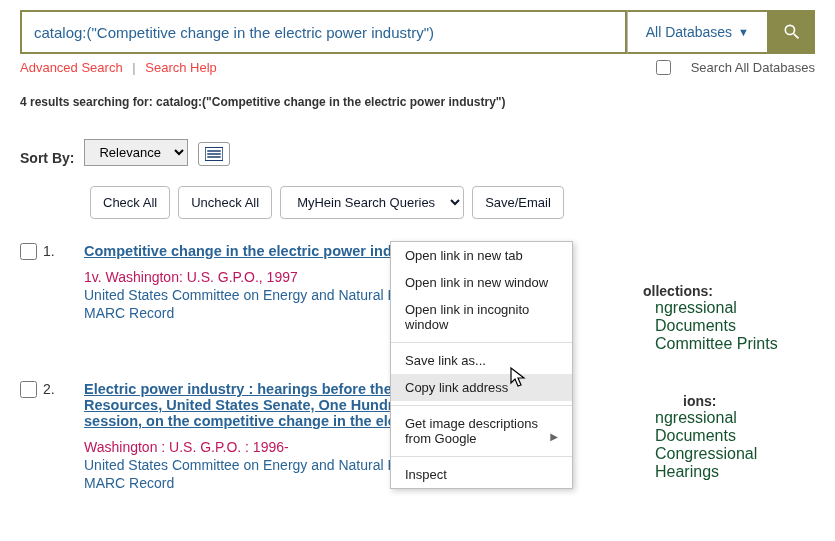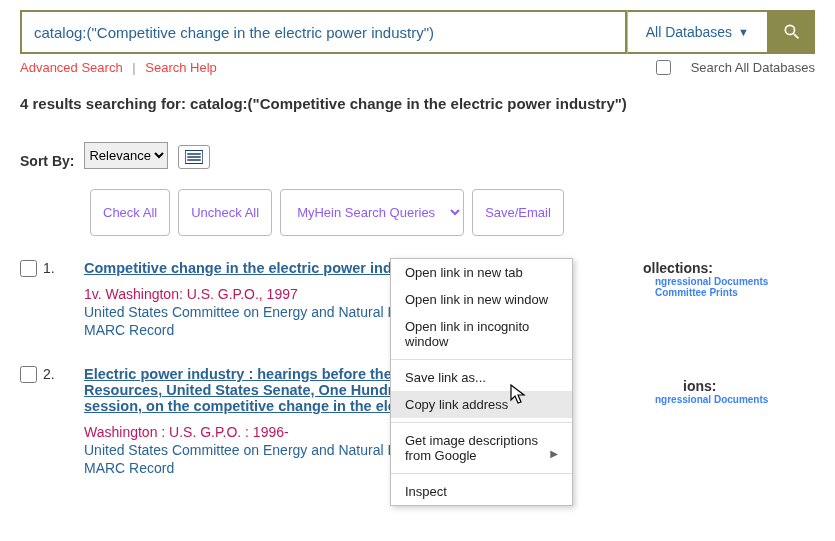--- a/index.html
+++ b/index.html
@@ -9,38 +9,38 @@
 .search-input { flex: 1; border: 2px solid #8a8a4a; padding: 10px 12px; font-size: 15px; color: #2a6496; }
 .db-select { border: 2px solid #8a8a4a; border-left: 1px solid #bbb; background: #fff; color: #2a6496; font-size: 14px; padding: 12px 18px; display: flex; align-items: center; gap: 6px; cursor: pointer; }
 .db-select .tri { color: #2a6496; font-size: 11px; }
 .search-btn { width: 46px; background: #8a8a4a; border: none; display: flex; align-items: center; justify-content: center; cursor: pointer; }
 .search-btn svg { width: 20px; height: 20px; fill: #fff; }
 .sub-links { display: flex; justify-content: space-between; align-items: center; font-size: 13px; margin-bottom: 20px; }
 .sub-links a { color: #ef4444; text-decoration: none; }
 .sub-links .sep { color: #999; margin: 0 6px; }
 .chk-lbl { display: flex; align-items: center; gap: 20px; color: #555; }
 .chk-lbl input { width: 15px; height: 15px; border: 1px solid #ccc; }
-.results-header { font-size: 15px; font-weight: bold; margin-bottom: 30px; }
+.results-header { font-size: 12px; font-weight: bold; margin-bottom: 30px; }
 .sort-row { display: flex; align-items: flex-end; gap: 10px; font-weight: bold; margin-bottom: 20px; }
-.sort-row select { border: 1px solid #999; padding: 4px 0; font-size: 13px; font-weight: normal; }
+.sort-row select { border: 1px solid #999; padding: 4px 10px; font-size: 13px; font-weight: normal; }
 .view-icon { border: 1px solid #999; padding: 4px 6px; border-radius: 3px; cursor: pointer; display: flex; align-items: center; }
 .view-icon svg { width: 18px; height: 14px; }
 .action-row { display: flex; gap: 8px; margin-left: 70px; margin-bottom: 24px; }
-.action-row button, .action-row select { border: 1px solid #bbb; background: #fff; padding: 14px 12px; font-size: 13px; border-radius: 4px; cursor: pointer; color: #8b5cf6; }
+.action-row button, .action-row select { border: 1px solid #bbb; background: #fff; padding: 7px 12px; font-size: 13px; border-radius: 4px; cursor: pointer; color: #0f172a; }
 .result-item { display: flex; gap: 14px; margin-bottom: 28px; position: relative; }
 .result-item .num-col { display: flex; align-items: flex-start; gap: 6px; width: 50px; }
 .result-item input[type=checkbox] { width: 17px; height: 17px; border: 1px solid #ccc; }
 .result-item .num { font-size: 14px; color: #333; }
 .result-body { flex: 1; }
 .result-body .title { color: #2a6496; font-weight: bold; font-size: 14.5px; text-decoration: underline; }
 .result-body .line { font-size: 14px; color: #be185d; margin-top: 10px; }
 .result-body a.sub { color: #2a6496; text-decoration: none; font-size: 14px; display: inline-block; margin-top: 2px; }
 .coll-col { width: 210px; text-align: left; }
 .coll-col .hdr { font-weight: bold; color: #333; font-size: 14px; }
-.coll-col a { color: #3b82f6; text-decoration: none; display: block; font-size: 10px; font-weight: bold; }
+.coll-col a { color: #14532d; text-decoration: none; display: block; font-size: 16px; }
 .ctx-menu { position: absolute; background: #fff; border: 1px solid #bfbfbf; box-shadow: 2px 2px 6px rgba(0,0,0,0.2); width: 183px; font-size: 13px; color: #222; z-index: 100; }
 .ctx-menu .item { padding: 6px 14px; cursor: default; position: relative; }
 .ctx-menu .item.sel { background: #e8e8e8; }
 .ctx-menu hr { border: none; border-top: 1px solid #ddd; margin: 4px 0; }
 .ctx-menu .sub-arrow { float: right; font-size: 10px; color: #666; }
 .highlight-box { position: absolute; border: 2px solid #d9362a; pointer-events: none; }
 .cursor { position: absolute; z-index: 200; }
 </style>
 </head>
 <body>
@@ -105,21 +105,21 @@
         <input type="checkbox" style="">
         <span class="num">1.</span>
       </div>
       <div class="result-body">
         <a href="#" class="title">Competitive change in the electric power industry</a>
         <div class="line">1v. Washington: U.S. G.P.O., 1997</div>
         <a href="#" class="sub">United States Committee on Energy and Natural R</a><br>
         <a href="#" class="sub">MARC Record</a>
       </div>
       <div class="coll-col">
-        <div class="hdr" style="padding-left:38px;">ollections:</div>
+        <div class="hdr" style="padding-left:38px;margin-top:40px;">ollections:</div>
         <a href="#" style="padding-left:50px;">ngressional Documents</a>
         <a href="#" style="padding-left:50px;">Committee Prints</a>
       </div>
     </div>
 
     <div class="result-item">
       <div class="num-col">
         <input type="checkbox" style="">
         <span class="num">2.</span>
       </div>
@@ -129,20 +129,21 @@
           <span>Resources, United States Senate, One Hundred Fo</span><br>
           <span>session, on the competitive change in the electric</span>
         </a>
         <div class="line">Washington : U.S. G.P.O. : 1996-</div>
         <a href="#" class="sub">United States Committee on Energy and Natural R</a><br>
         <a href="#" class="sub">MARC Record</a>
       </div>
       <div class="coll-col">
         <div class="hdr" style="padding-left:78px;margin-top:12px;">ions:</div>
         <a href="#" style="padding-left:50px;">ngressional Documents</a>
+        <a href="#" style="padding-left:50px;">Congressional Hearings</a>
       </div>
     </div>
 
     <div class="ctx-menu" style="top:-2px; left:370px;">
       <div class="item">Open link in new tab</div>
       <div class="item">Open link in new window</div>
       <div class="item">Open link in incognito window</div>
       <hr>
       <div class="item">Save link as...</div>
       <div class="item sel">Copy link address</div>

